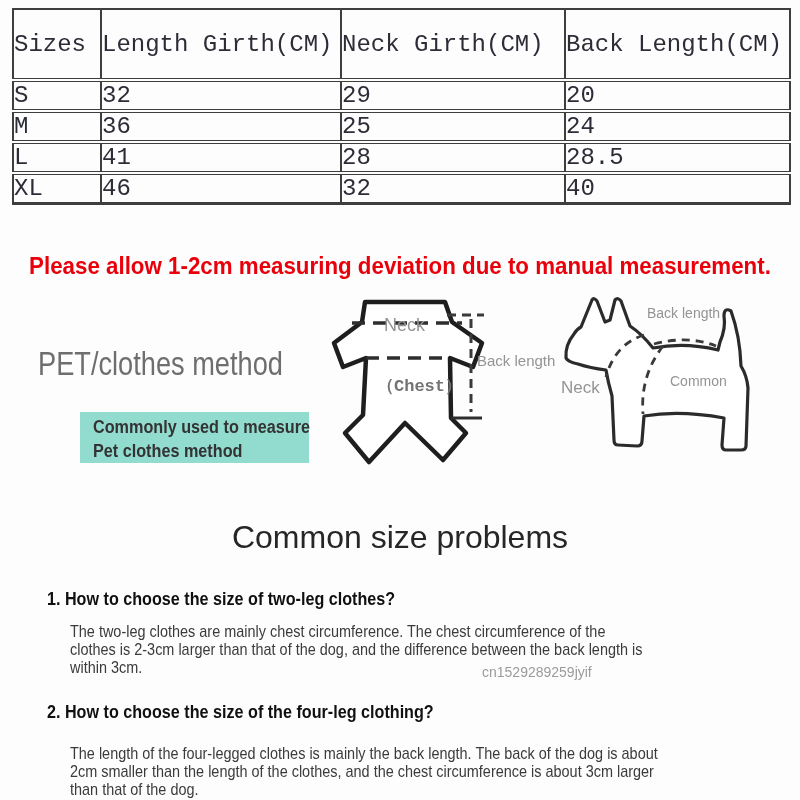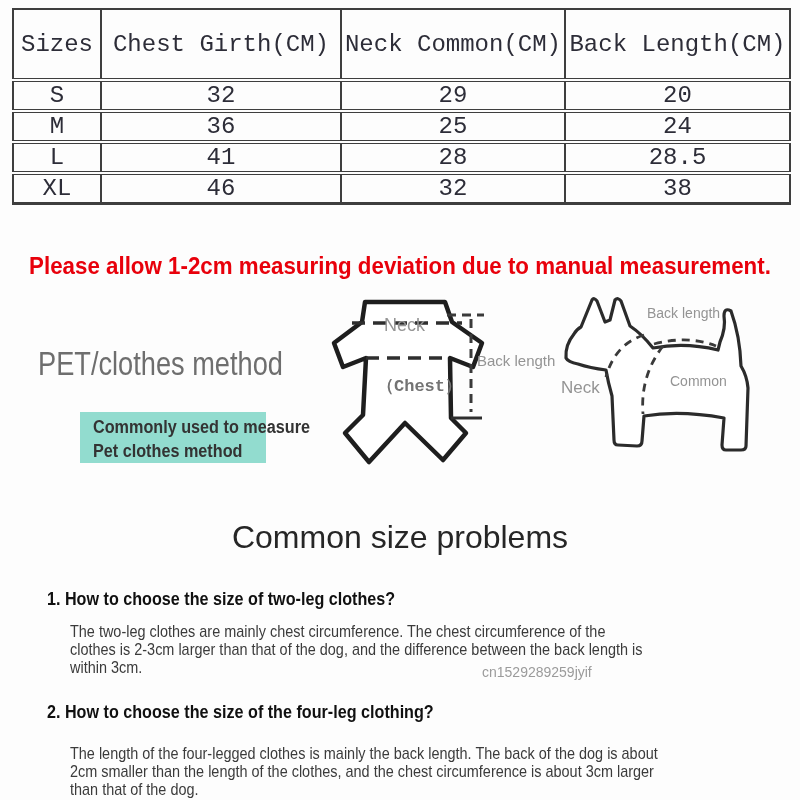--- a/index.html
+++ b/index.html
@@ -11,21 +11,21 @@
   
   .size-table {
     position:absolute; left:12px; top:8px;
     border-collapse:collapse;
     font-family:"Liberation Mono", monospace;
     color:#2d2d38;
   }
   .size-table th, .size-table td {
     border-left:2px solid #3e3e3e; border-right:2px solid #3e3e3e;
     border-top:4px double #3e3e3e; border-bottom:4px double #3e3e3e;
-    text-align:center; vertical-align:middle; padding:0;margin-left:28px;
+    text-align:left; vertical-align:middle; padding:0;margin-left:28px;
   }
   .size-table thead th { border-top:2px solid #3e3e3e; height:68px; font-size:24px; font-weight:normal; }
   .size-table tbody td { height:27px; font-size:24px; }
   .size-table tbody tr:last-child td { border-bottom:3px solid #3e3e3e; }
 
   
   .notice {
     position:absolute; left:0; top:252px; width:800px;
     text-align:center; font-size:24px; font-weight:bold; color:#e8000b;
     transform:scaleX(0.93); transform-origin:50% 50%;
@@ -33,21 +33,21 @@
   }
 
   
   .pet-title {
     position:absolute; left:38px; top:344px;
     font-size:34px; color:#6e6e6e;
     transform:scaleX(0.8); transform-origin:0 50%;
     white-space:nowrap;
   }
   .highlight-box {
-    position:absolute; left:80px; top:412px; width:186px; height:51px;
+    position:absolute; left:80px; top:412px; width:229px; height:51px;
     background:#92dccf;
   }
   .highlight-box .hl-text {
     position:absolute; left:13px; top:3px;
     font-size:18px; font-weight:bold; color:#333333; line-height:24px;
     white-space:pre; transform:scaleX(0.9); transform-origin:0 0;
   }
   .diagram-svg { position:absolute; }
   .dg-label { position:absolute; white-space:nowrap; }
   .lbl-gray { color:#949494; }
@@ -87,22 +87,22 @@
 <table class="size-table">
   <colgroup>
     <col style="width:88px">
       <col style="width:240px">
       <col style="width:224px">
       <col style="width:225px">
   </colgroup>
   <thead>
     <tr>
       <th>Sizes</th>
-      <th>Chest Girth(CM)</th>
-      <th>Neck Common(CM)</th>
+      <th>Length Girth(CM)</th>
+      <th>Neck Girth(CM)</th>
       <th>Back Length(CM)</th>
     </tr>
   </thead>
   <tbody>
     <tr>
       <td>S</td>
       <td>32</td>
       <td>29</td>
       <td>20</td>
     </tr>
@@ -115,21 +115,21 @@
     <tr>
       <td>L</td>
       <td>41</td>
       <td>28</td>
       <td>28.5</td>
     </tr>
     <tr>
       <td>XL</td>
       <td>46</td>
       <td>32</td>
-      <td>38</td>
+      <td>40</td>
     </tr>
   </tbody>
 </table>
 
 <div class="notice">Please allow 1-2cm measuring deviation due to manual measurement.</div>
 
 <div class="pet-title">PET/clothes method</div>
 
 <div class="highlight-box">
   <div class="hl-text">Commonly used to measure

